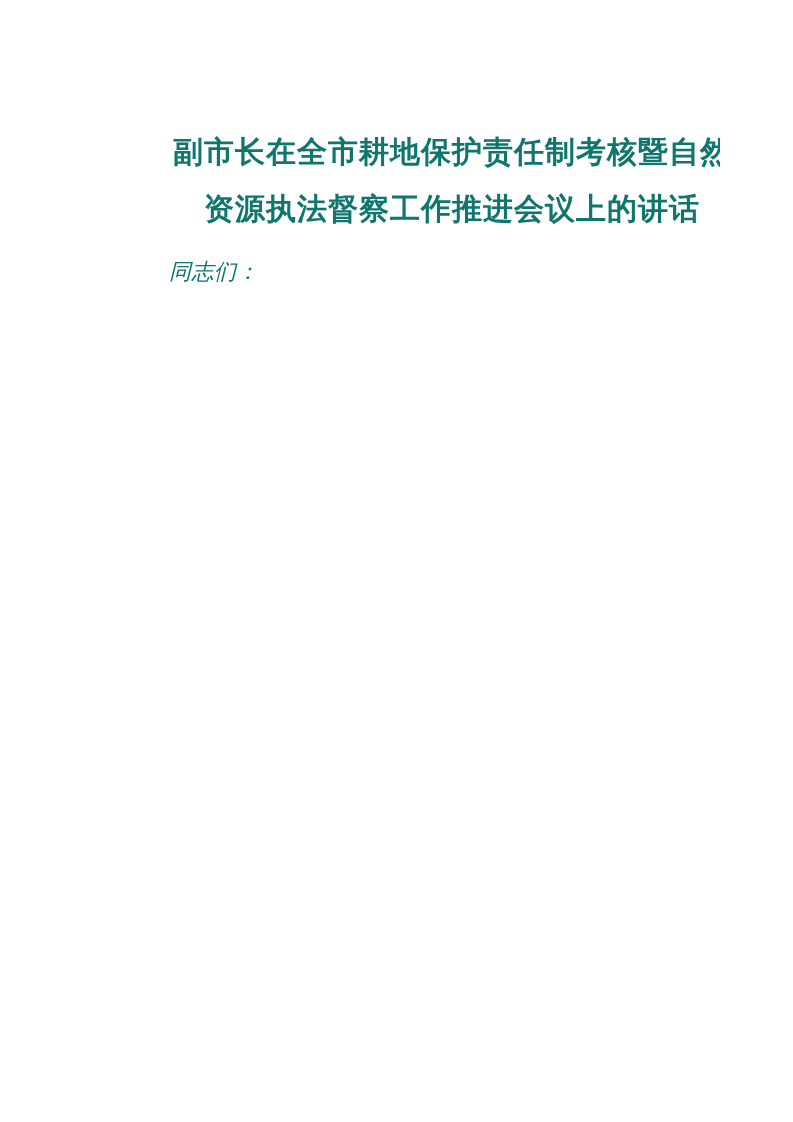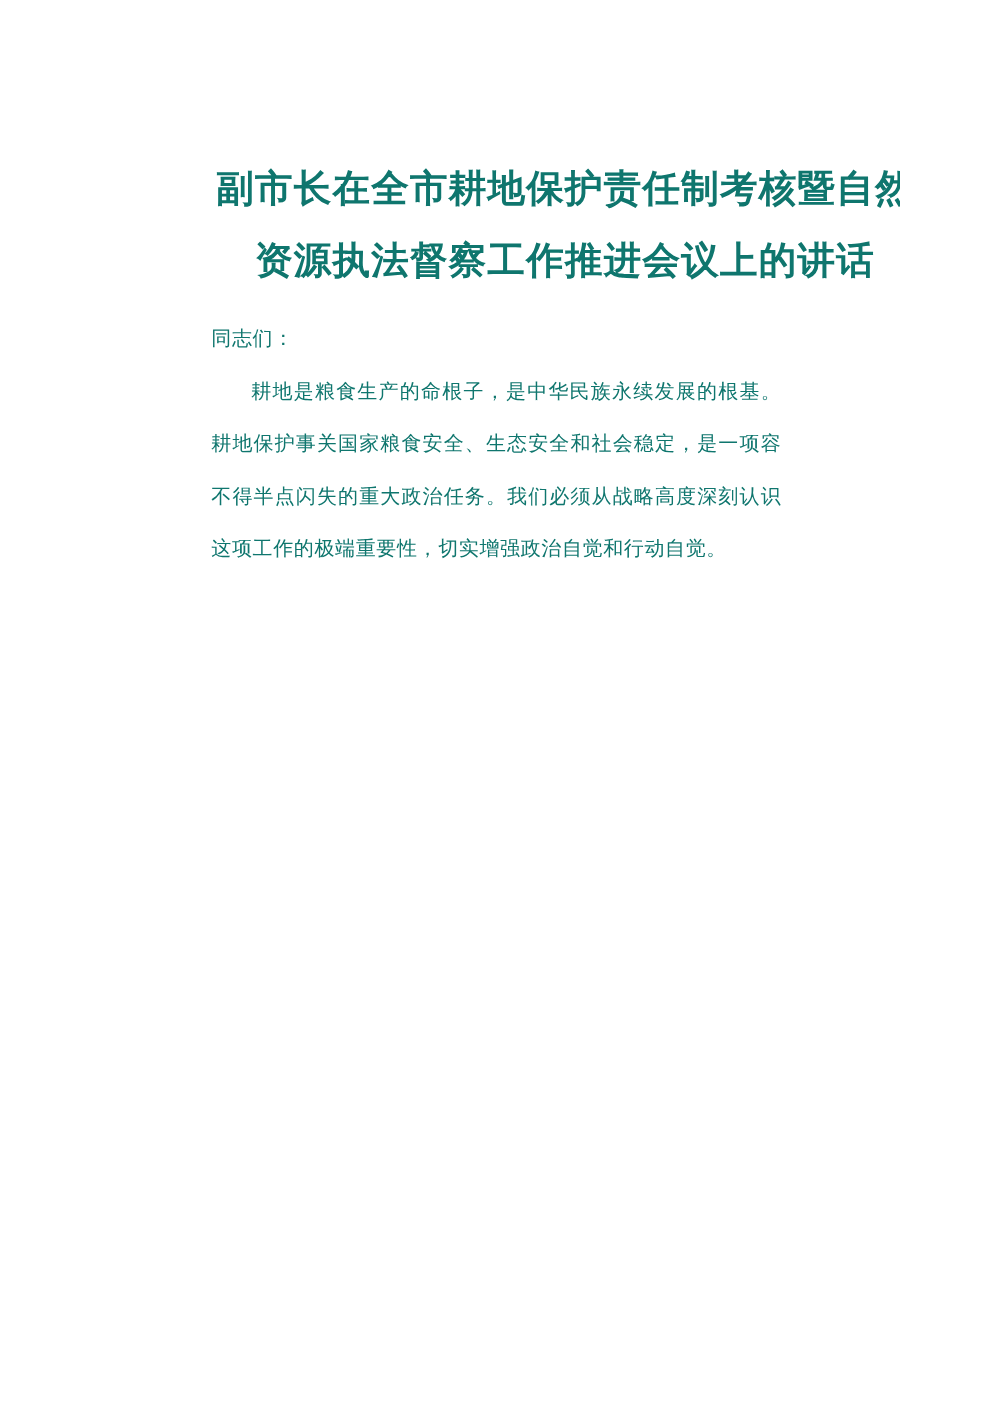--- a/index.html
+++ b/index.html
@@ -24,39 +24,39 @@
     margin: 0 auto;
     font-size: 30px;
     font-weight: 700;
     line-height: 57px;
     text-align: center;
     letter-spacing: 1px;
     font-family: "Liberation Serif", "DejaVu Serif", serif;
   }
   .doc-body {
     margin-top: 14px;
-    font-size: 16px;
+    font-size: 22px;
     line-height: 42px;
     text-align: justify;
     letter-spacing: 0.5px;
+    font-style: italic;
   }
   .doc-body p {
     margin: 0;
     padding: 0;
   }
   p.salutation {
     text-indent: 0;
   }
   p.para {
     text-indent: 2em;
   }
 </style>
 </head>
 <body>
 
 <div class="page">
   <div class="doc-title">副市长在全市耕地保护责任制考核暨自然资源执法督察工作推进会议上的讲话</div>
 
   <div class="doc-body">
     <p class="salutation">同志们：</p>
-    <p class="para">耕地是粮食生产的命根子，是中华民族永续发展的根基。耕地保护事关国家粮食安全、生态安全和社会稳定，是一项容不得半点闪失的重大政治任务。我们必须从战略高度深刻认识这项工作的极端重要性，切实增强政治自觉和行动自觉。</p>
   </div>
 </div>
 
 </body></html>

